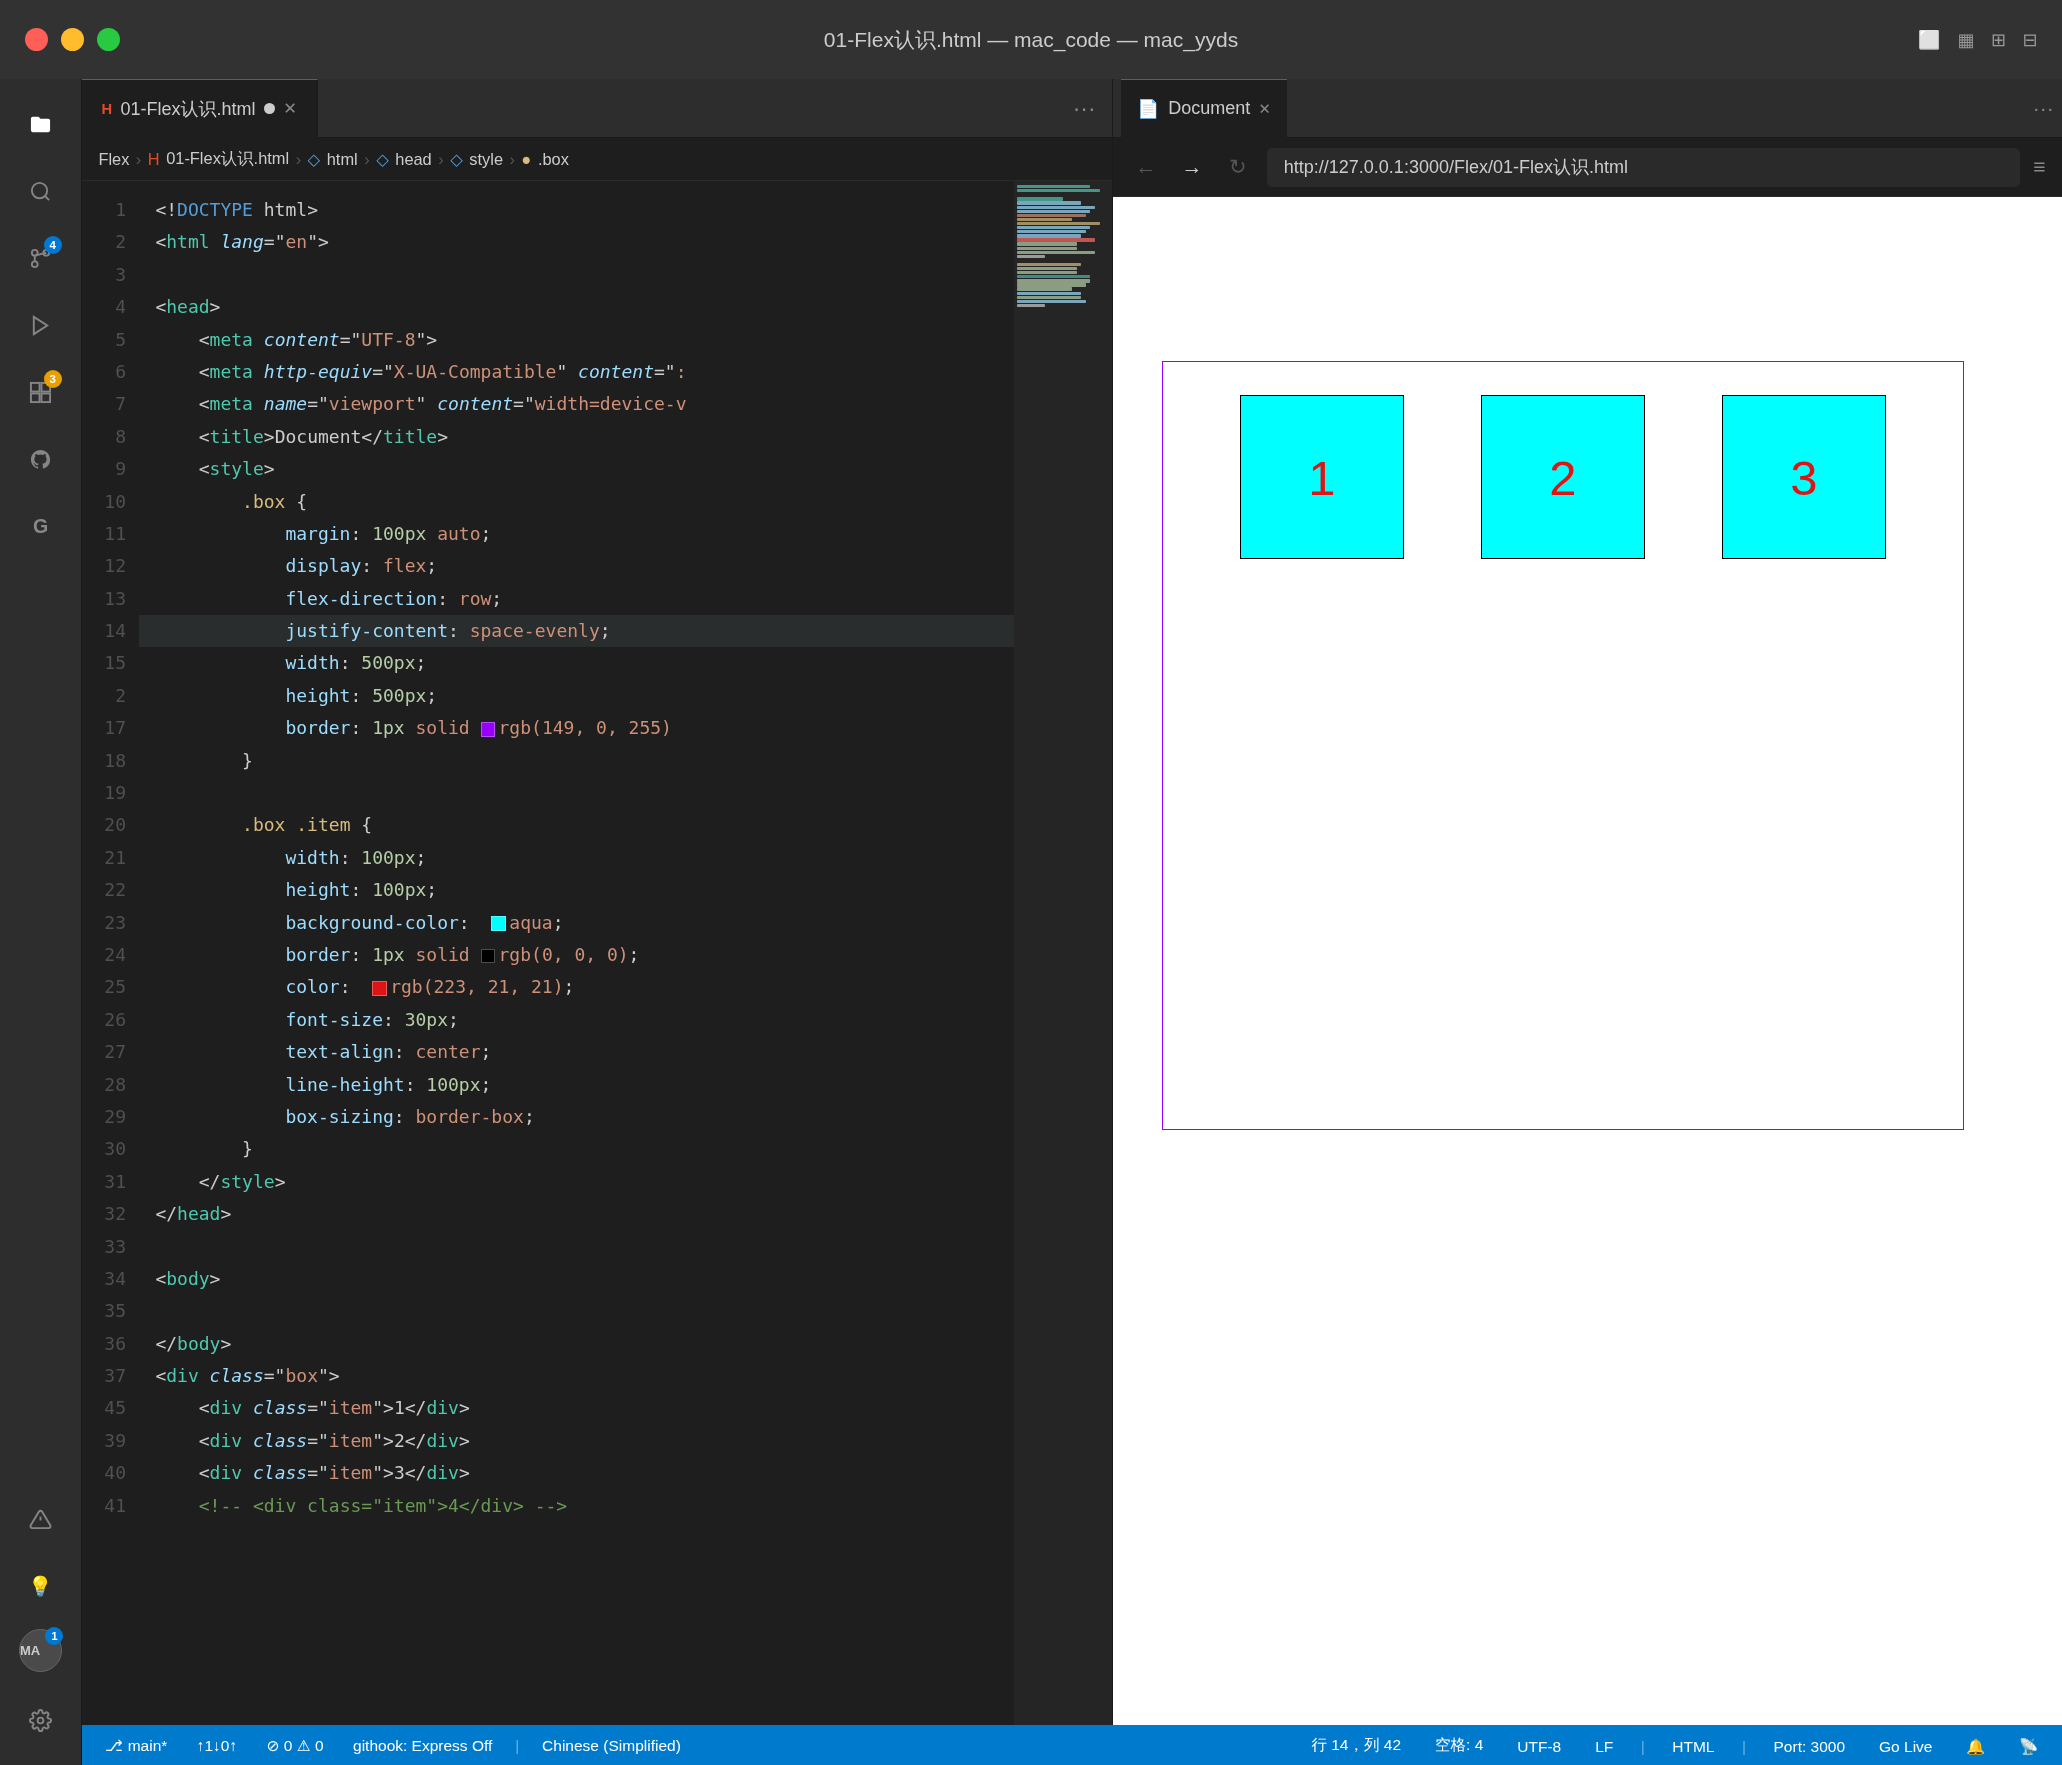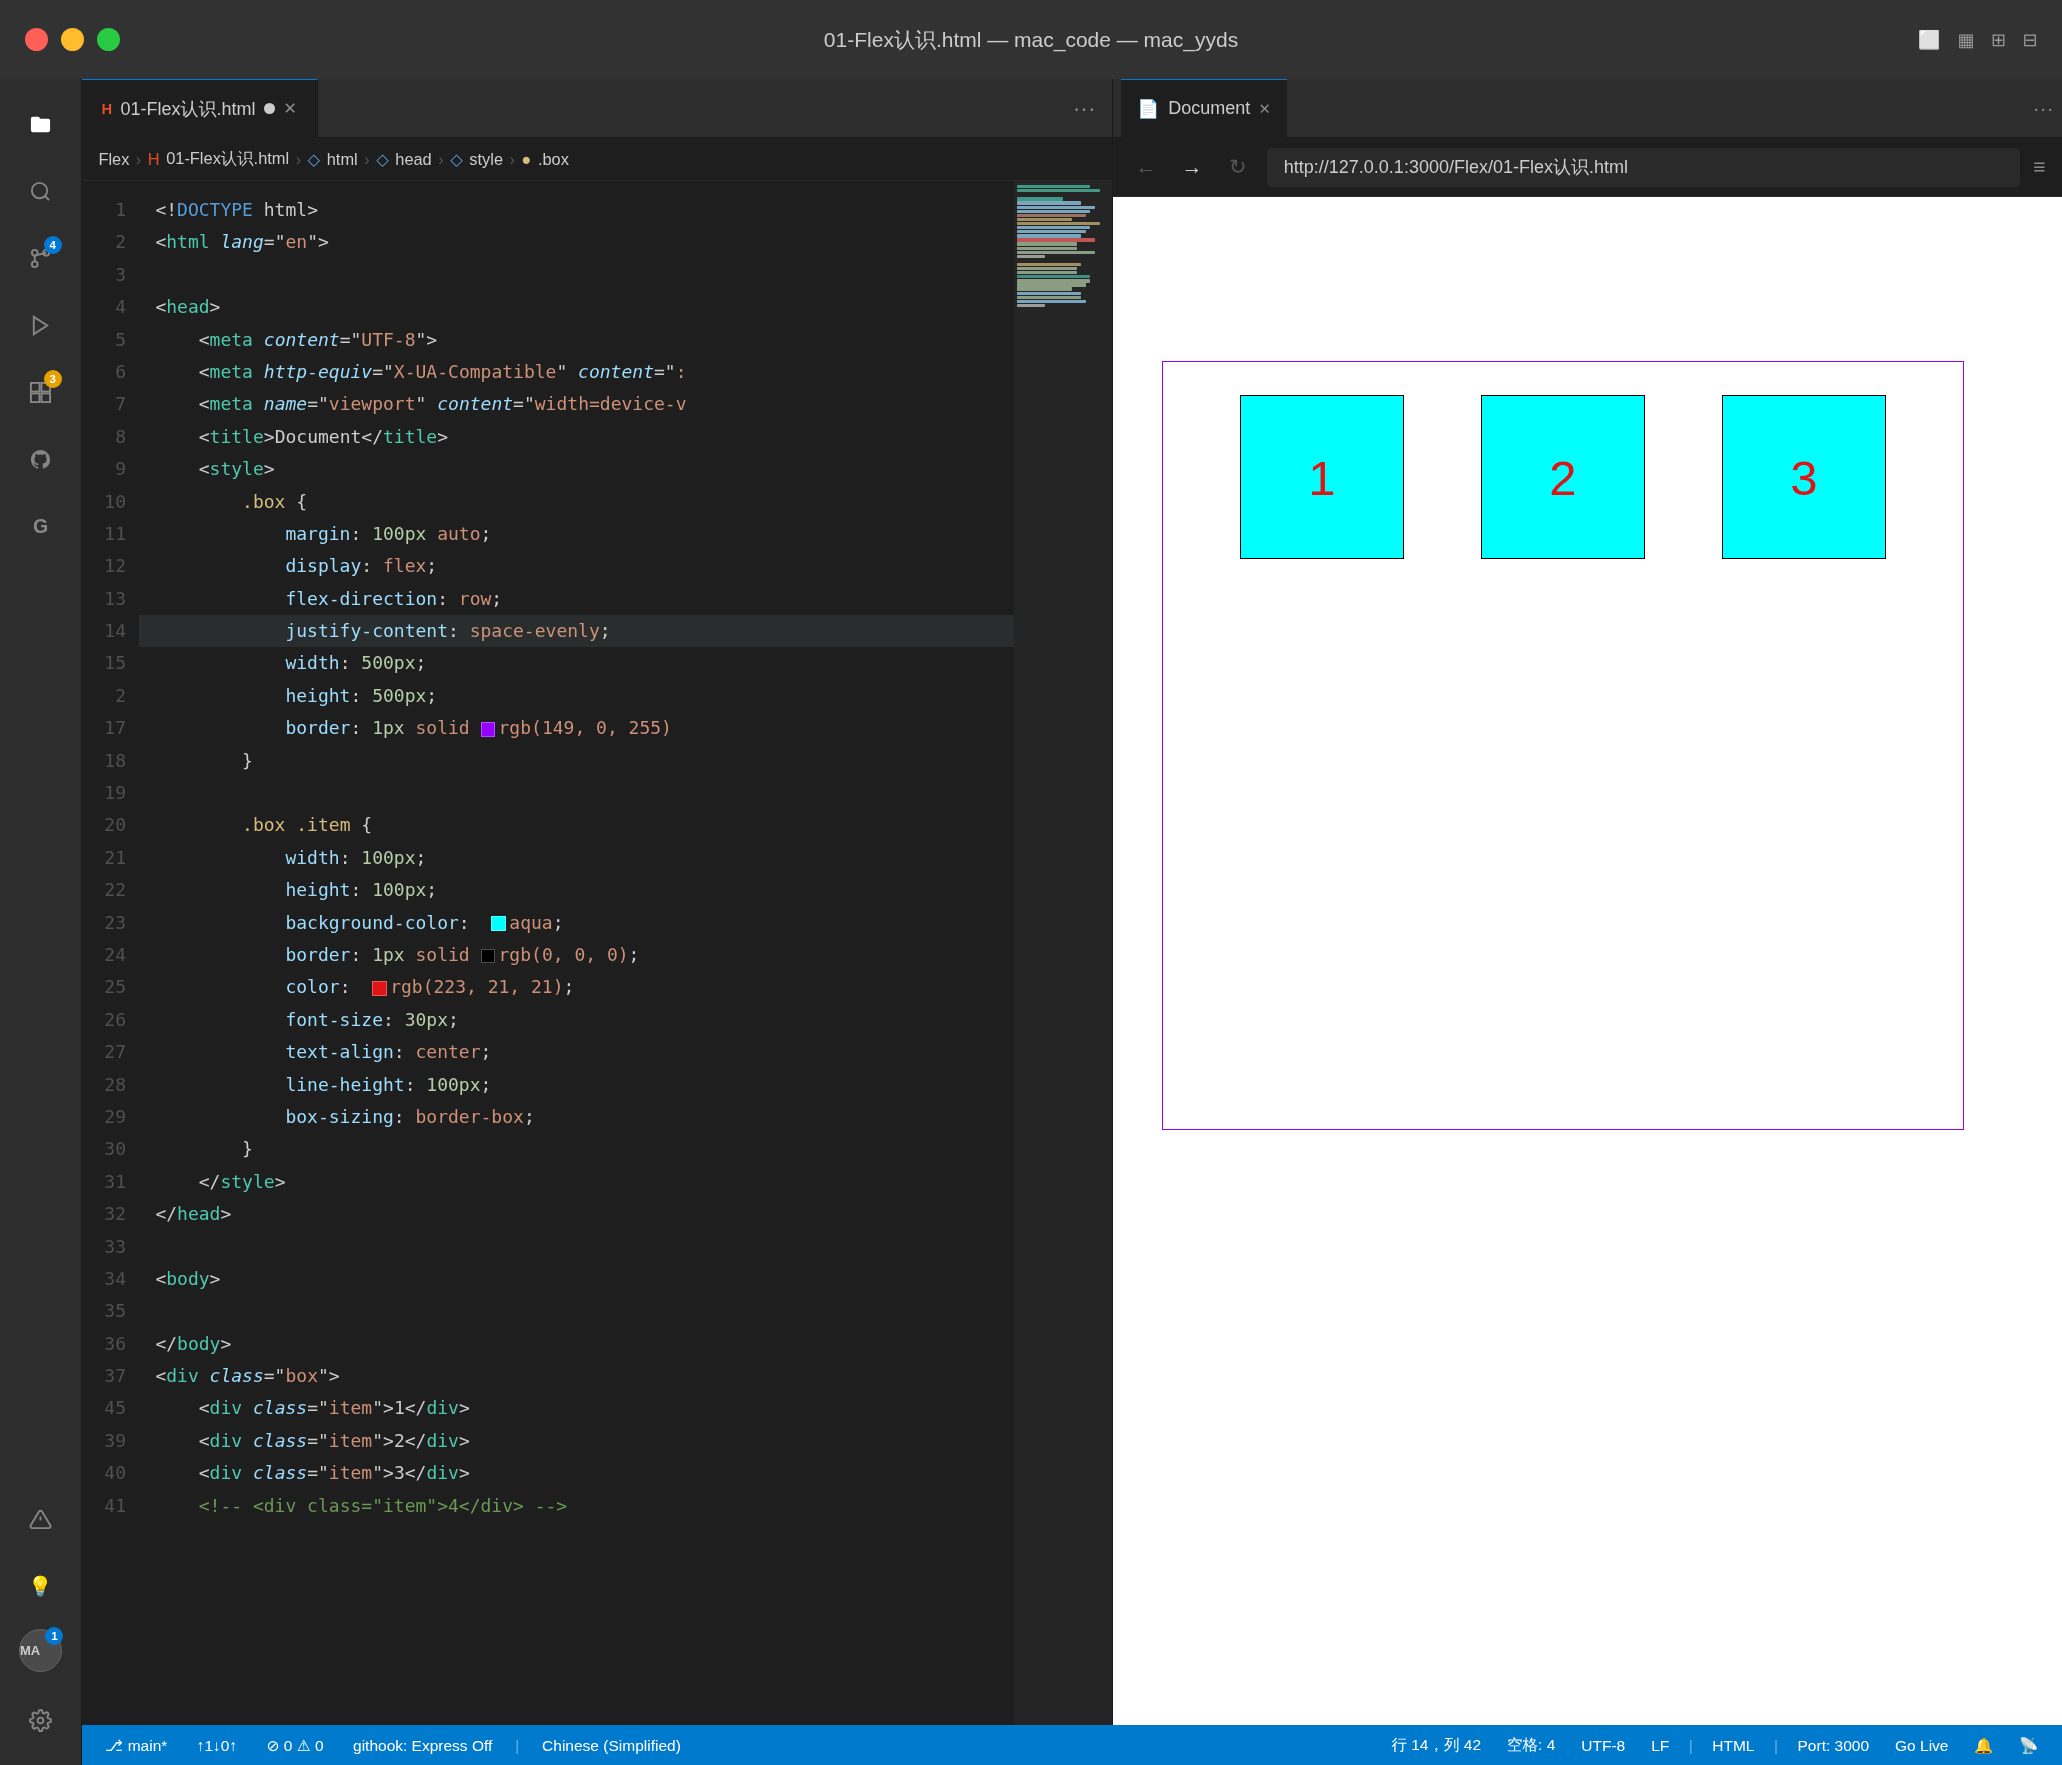--- a/index.html
+++ b/index.html
@@ -387,22 +387,22 @@
     .status-item {
       display: flex;
       align-items: center;
       gap: 4.9px;
       padding: 0 6.5px;
     }
     .status-sep { color: rgba(255,255,255,0.4); }
     .status-right {
       margin-left: auto;
       display: flex;
-      align-items: center;
-      gap: 13px;
+      align-items: flex-end;
+      gap: 21px;
     }
   </style>
 </head>
 <body>
 
 <div class="titlebar">
   <div class="traffic-lights">
     <div class="traffic-light tl-red"></div>
     <div class="traffic-light tl-yellow"></div>
     <div class="traffic-light tl-green"></div>

